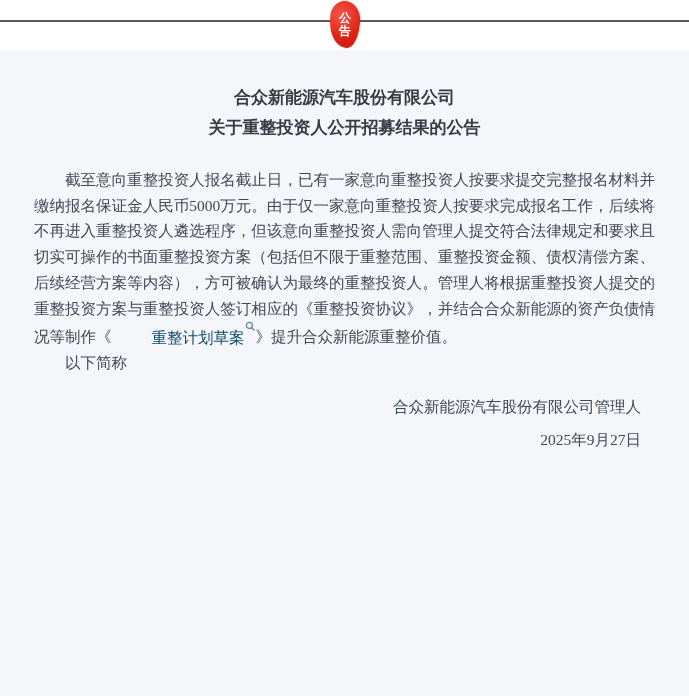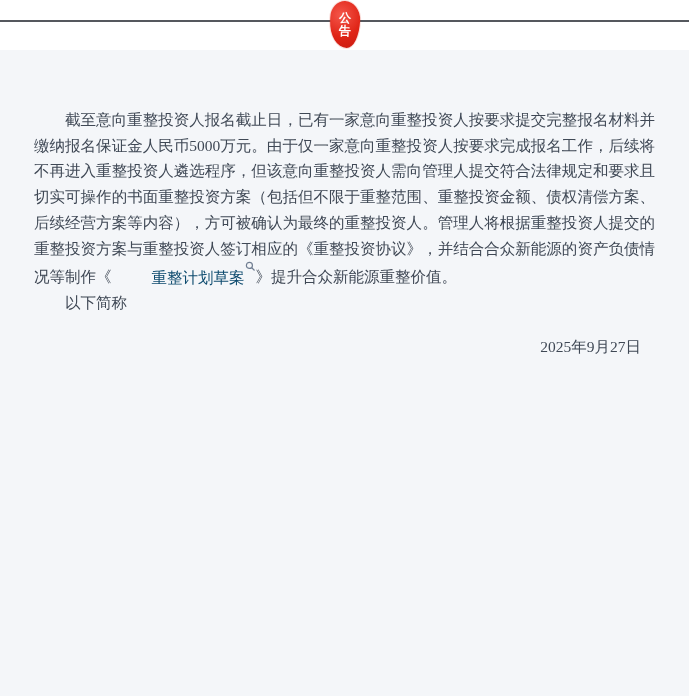--- a/index.html
+++ b/index.html
@@ -76,29 +76,32 @@
     <div class="rule"></div>
     <div class="seal">
       <span class="seal-ch">公</span>
       <span class="seal-ch">告</span>
     </div>
   </div>
 
   <div class="panel">
 
     <h1 class="title">
+      <span class="t-line">合众新能源汽车股份有限公司</span>
+      <span class="t-line">关于重整投资人公开招募结果的公告</span>
     </h1>
 
 
 
     <p class="para"><span>截至意向重整投资人报名截止日，已有一家意向重整投资人按要求提交完整报名材料并缴纳报名保证金人民币5000万元。由于仅一家意向重整投资人按要求完成报名工作，后续将不再进入重整投资人遴选程序，但该意向重整投资人需向管理人提交符合法律规定和要求且切实可操作的书面重整投资方案（包括但不限于重整范围、重整投资金额、债权清偿方案、后续经营方案等内容），方可被确认为最终的重整投资人。管理人将根据重整投资人提交的重整投资方案与重整投资人签订相应的《重整投资协议》，并结合合众新能源的资产负债情况等制作《</span><span class="kw"><span>重整计划草案</span><sup class="mag"><svg width="11" height="11" viewBox="0 0 12 12">
               <circle cx="4.8" cy="4.8" r="3.3" fill="none" stroke="currentColor" stroke-width="1.3"></circle>
               <line x1="7.4" y1="7.4" x2="10.4" y2="10.4" stroke="currentColor" stroke-width="1.3"></line>
             </svg></sup></span><span>》提升合众新能源重整价值。</span></p>
 
     <p class="para closing">以下简称</p>
 
     <div class="sig">
+      <span class="sig-line">合众新能源汽车股份有限公司管理人</span>
       <span class="sig-line">2025年9月27日</span>
     </div>
 
   </div>
 </div>
 
 </body></html>

